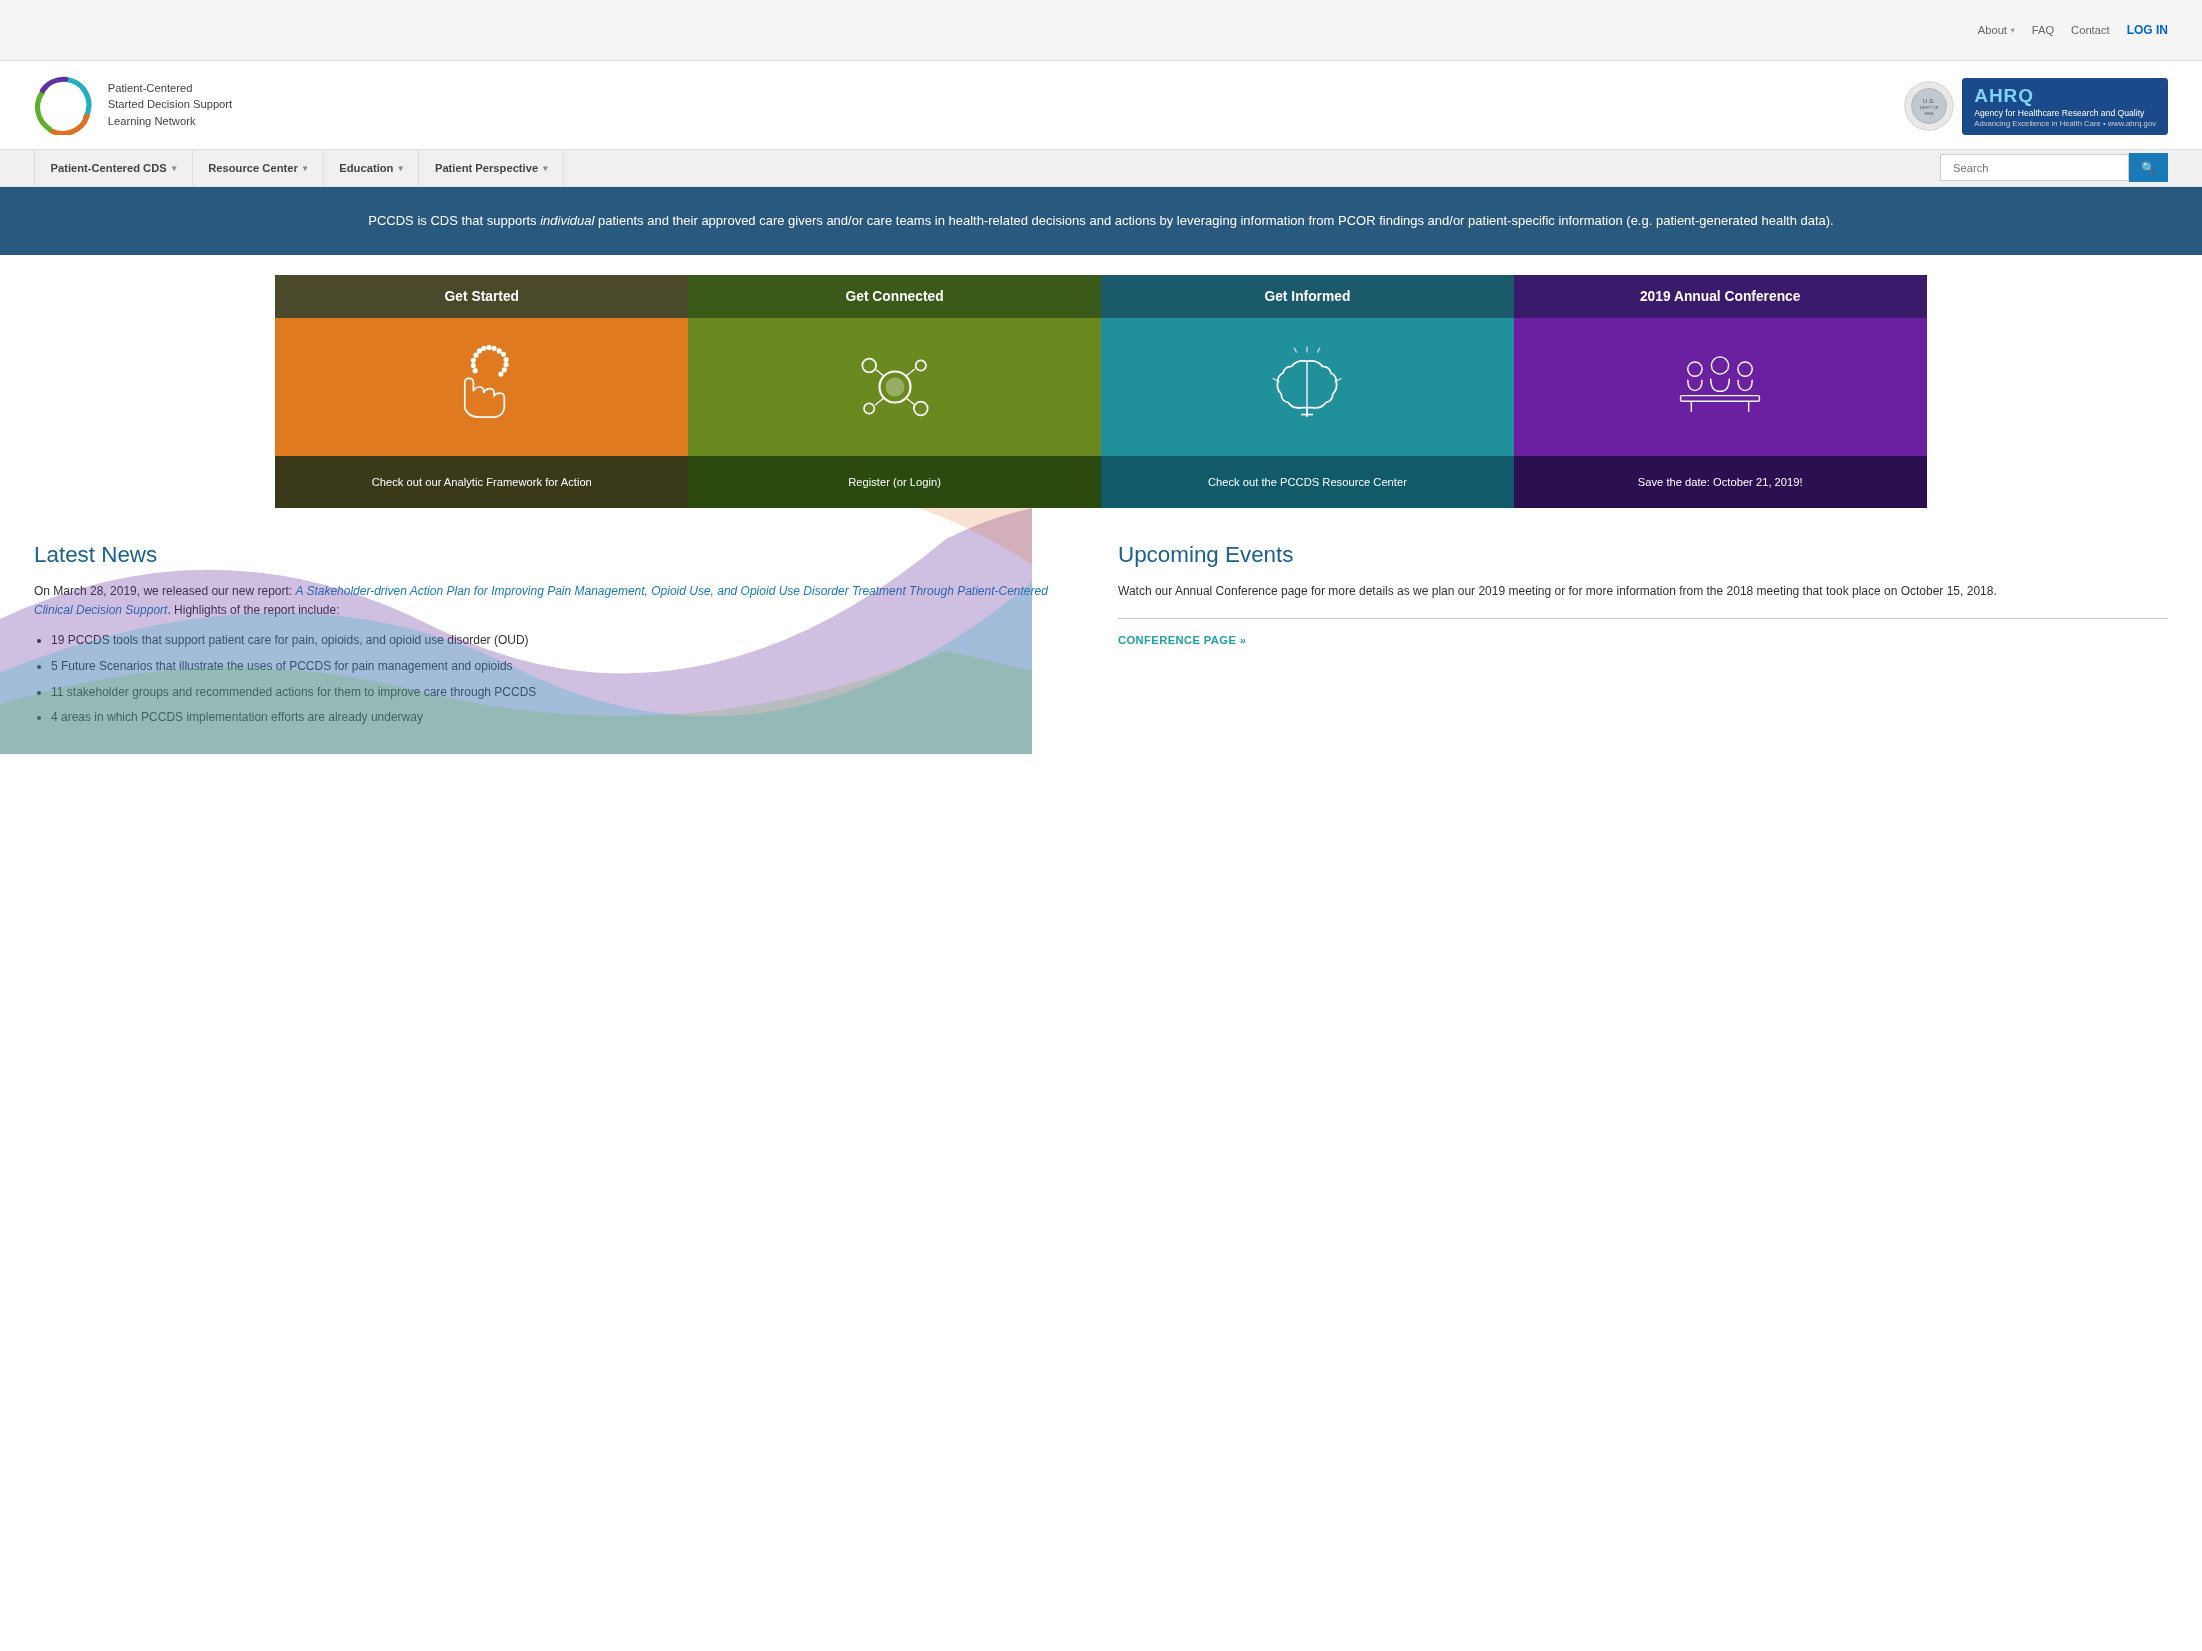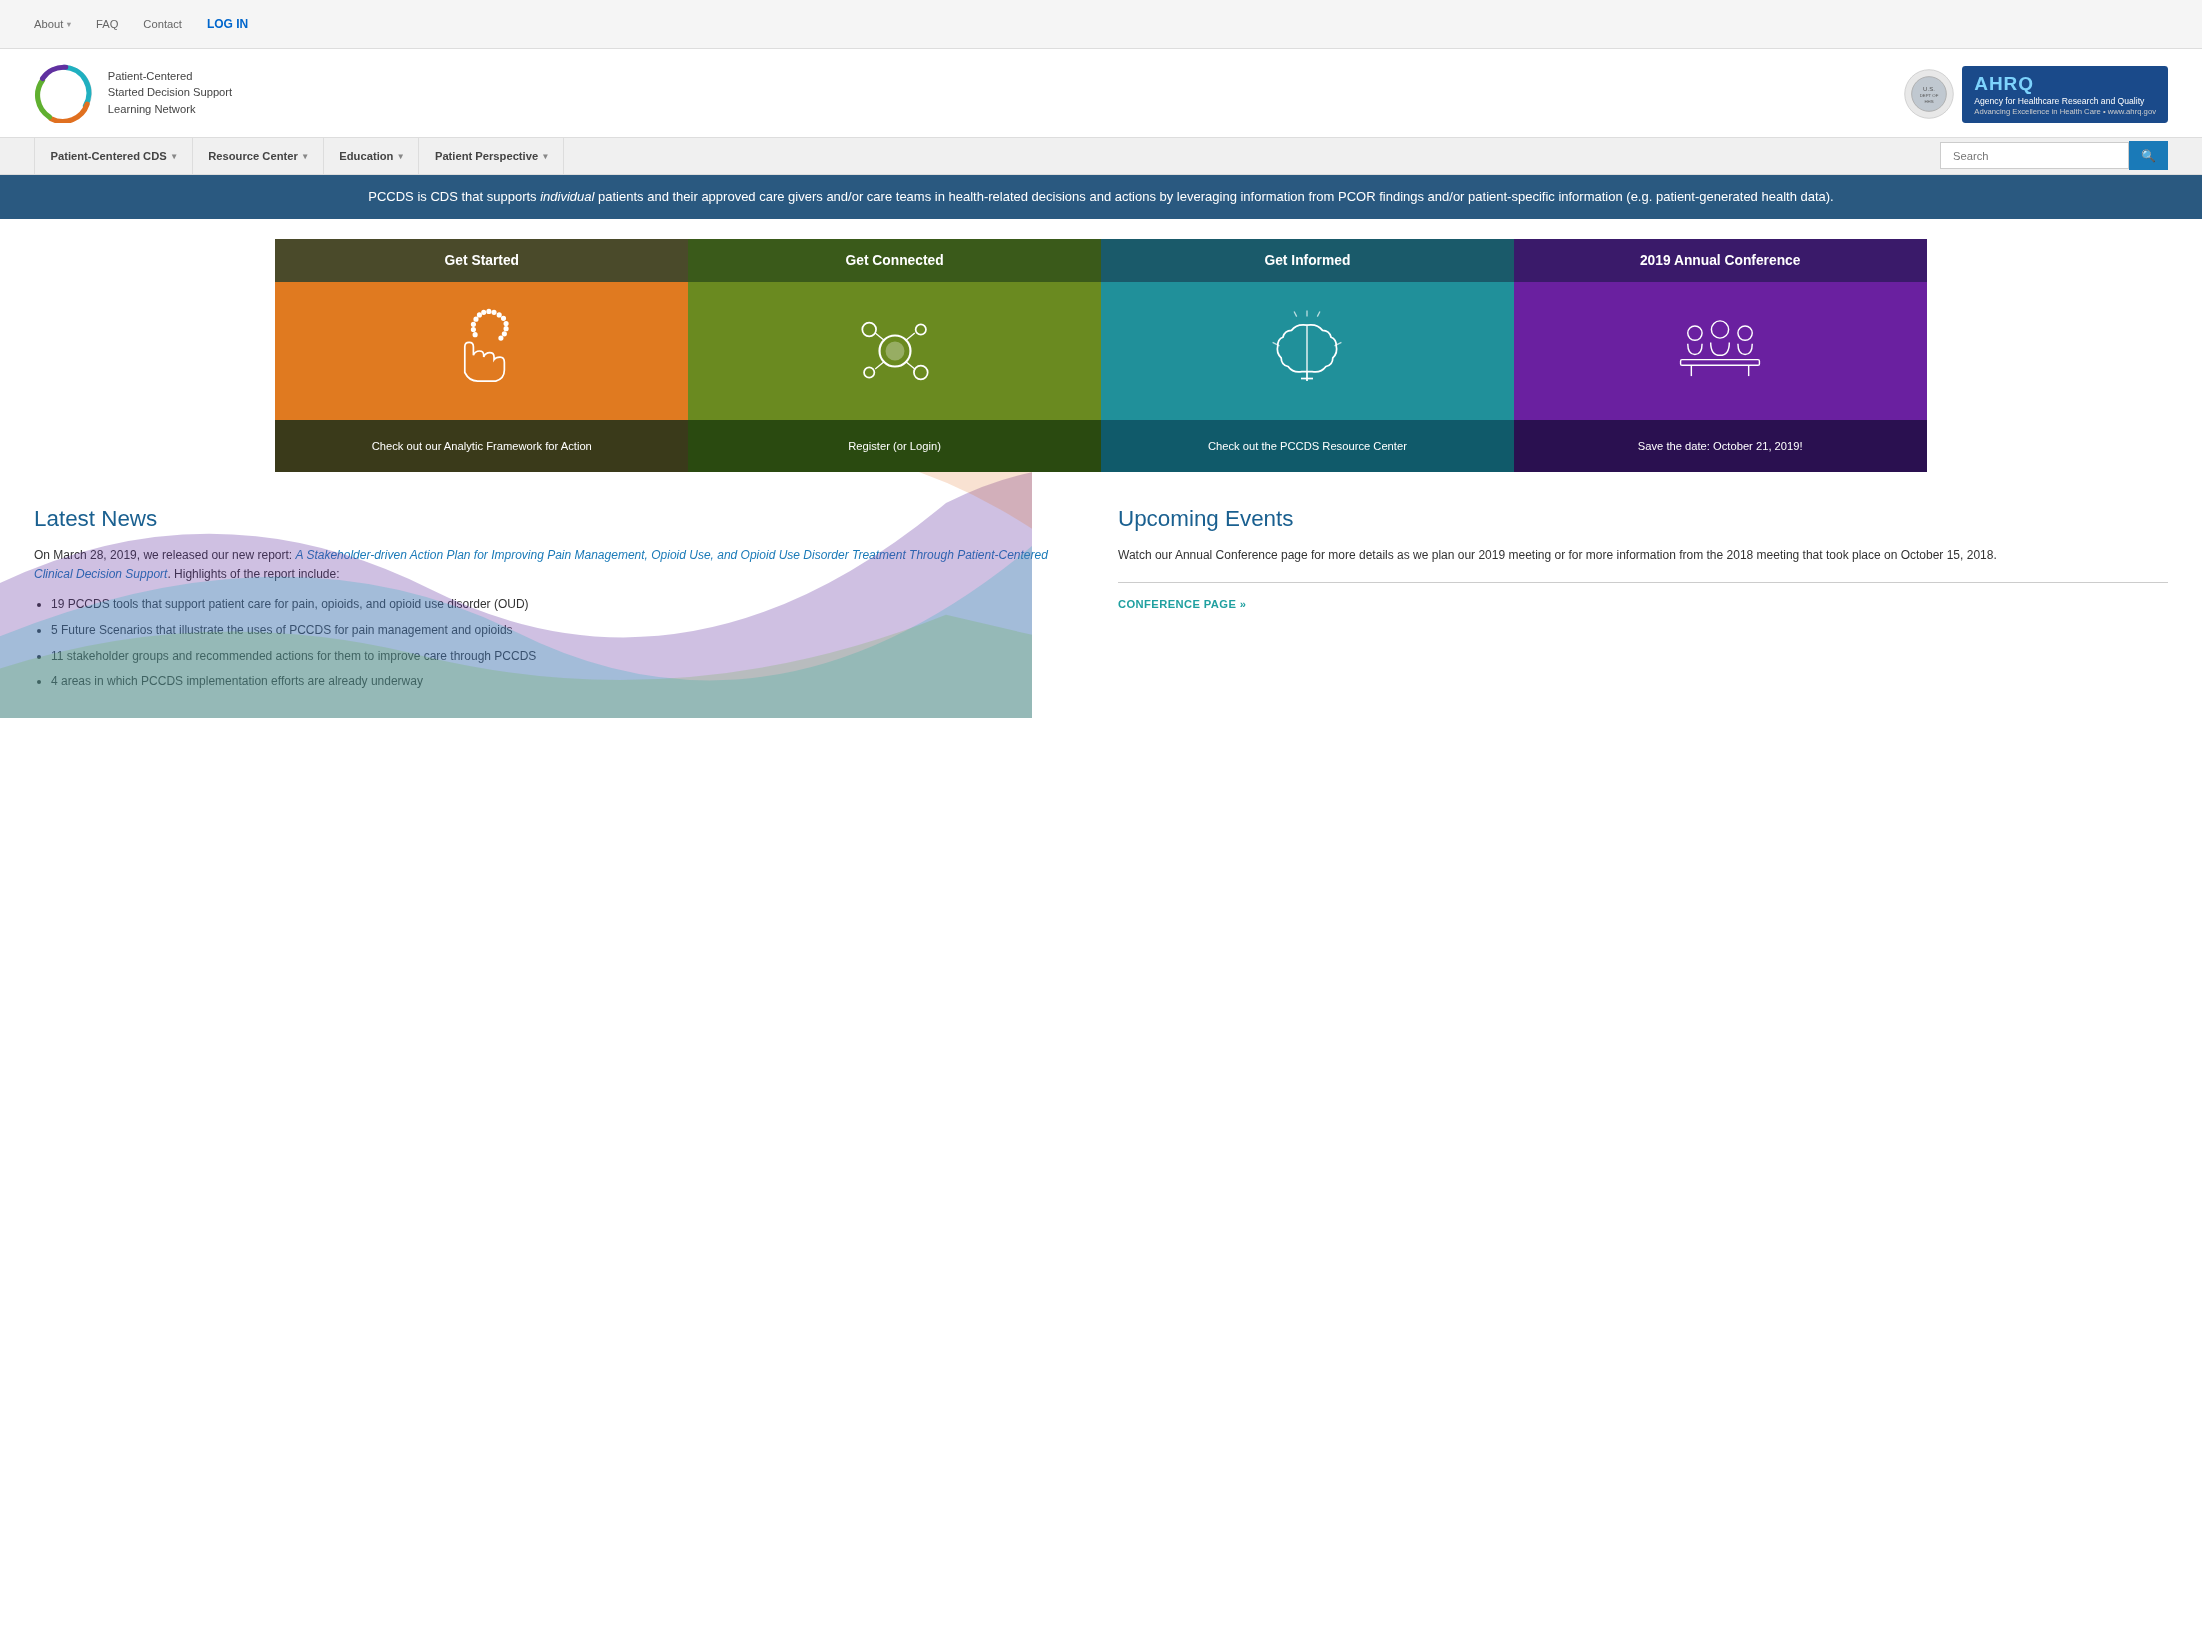--- a/index.html
+++ b/index.html
@@ -2,25 +2,25 @@
 <html style="font-size:13.8px"><head>
   <meta charset="utf-8">
   <style>
     * { margin: 0; padding: 0; box-sizing: border-box; }
     body { font-family: Arial, sans-serif; font-size: 12px; color: #333; background: #fff; }
 
     
     .top-bar {
       background: #f5f5f5;
       border-bottom: 0.9px solid #ddd;
-      padding: 17px 34px;
-      display: flex;
-      justify-content: flex-start;
-      align-items: center;
-      gap: 25px;
+      padding: 23px 34px;
+      display: flex;
+      justify-content: flex-end;
+      align-items: center;
+      gap: 17px;
     }
     .top-bar a {
       color: #666;
       text-decoration: none;
       font-size: 11.2px;
     }
     .top-bar .login {
       color: #0066cc;
       font-weight: bold;
       font-size: 12px;
@@ -133,21 +133,21 @@
       border: none;
       padding: 7.7px 12px;
       cursor: pointer;
       color: white;
       font-size: 12px;
     }
 
     
     .hero-banner {
       background: #2a5980;
-      padding: 11px 69px;
+      padding: 23px 69px;
       text-align: center;
       color: white;
       font-size: 13px;
       line-height: 1.7;
       position: relative;
       overflow: hidden;
     }
     .hero-banner em { font-style: italic; }
 
     

